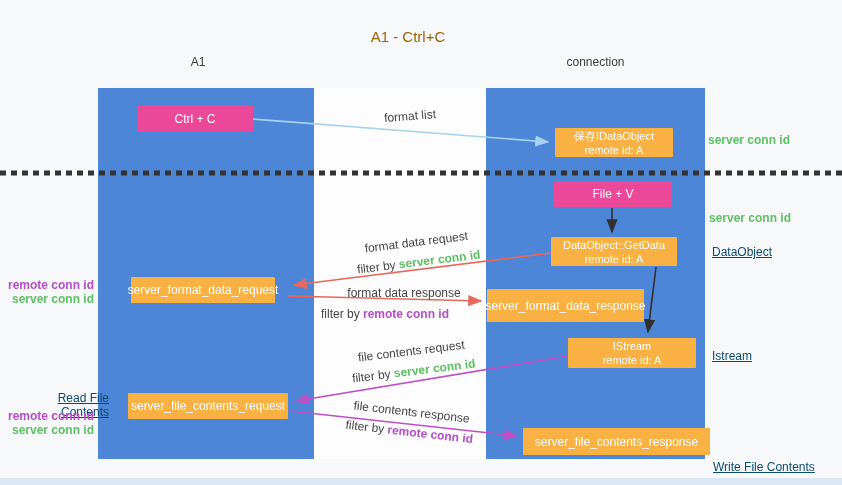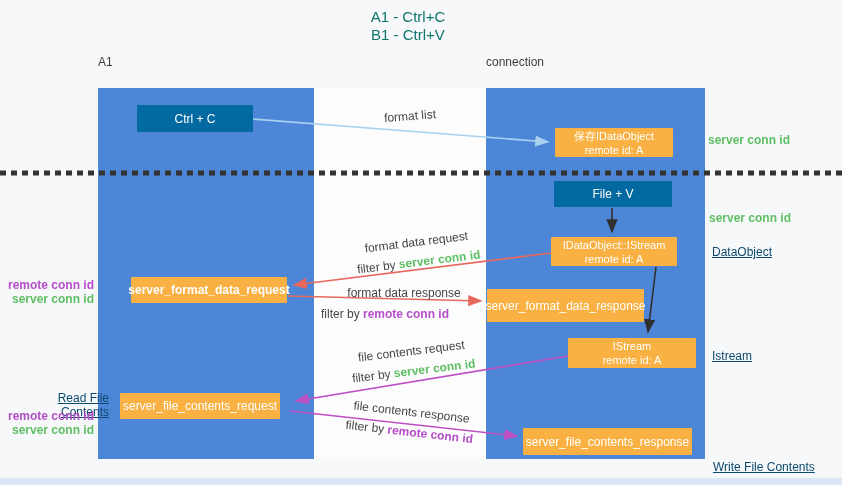--- a/index.html
+++ b/index.html
@@ -9,42 +9,42 @@
     width:842px;height:485px;
     position:relative;overflow:hidden;
     color:#3d3d3d;
   }
   .stage{position:absolute;left:0;top:0;width:842px;height:485px;}
   .midstrip{position:absolute;left:314px;top:88px;width:172px;height:371px;background:#fdfdfe;}
   .bottomstrip{position:absolute;left:0;top:478px;width:842px;height:7px;background:#dbe7f4;}
   .lifeline{position:absolute;top:88px;height:371px;background:#4d86d7;}
   .lifeline.left{left:98px;width:216px;}
   .lifeline.right{left:486px;width:219px;}
-  .ll-header{position:absolute;top:55px;text-align:left;font-size:12px;line-height:15px;color:#3d3d3d;}
+  .ll-header{position:absolute;top:55px;text-align:center;font-size:12px;line-height:15px;color:#3d3d3d;}
   .ll-header.left{left:98px;width:200px;}
   .ll-header.right{left:486px;width:219px;}
-  .title{position:absolute;left:0;top:8px;width:816px;text-align:center;font-size:15px;line-height:18px;color:#0f766e;}
+  .title{position:absolute;left:0;top:28px;width:816px;text-align:center;font-size:15px;line-height:18px;color:#a16207;}
   svg.overlay{position:absolute;left:0;top:0;z-index:3;}
   .box{
     position:absolute;z-index:4;
     display:flex;flex-direction:column;align-items:center;justify-content:center;
     color:#ffffff;text-align:center;font-size:12px;line-height:14px;border-radius:1px;
   }
   .box.orange{background:#f9b143;}
-  .box.green{background:#0369a1;}
+  .box.green{background:#ec4899;}
   .box.two{font-size:11px;}
   .b-ctrlc{left:137px;top:105px;width:116px;height:27px;}
   .b-save{left:555px;top:128px;width:118px;height:29px;text-align:center;}
   .b-ctrlv{left:554px;top:181px;width:118px;height:26px;}
   .b-getdata{left:551px;top:237px;width:126px;height:29px;}
-  .b-freq{left:131px;top:277px;width:156px;height:26px;font-weight:bold;}
+  .b-freq{left:131px;top:277px;width:144px;height:26px;}
   .b-fresp{left:487px;top:289px;width:157px;height:33px;}
   .b-istream{left:568px;top:338px;width:128px;height:30px;}
-  .b-creq{left:120px;top:393px;width:160px;height:26px;}
-  .b-cresp{left:523px;top:428px;width:169px;height:27px;}
+  .b-creq{left:128px;top:393px;width:160px;height:26px;}
+  .b-cresp{left:523px;top:428px;width:187px;height:27px;}
   .alabel{position:absolute;z-index:5;text-align:center;font-size:12px;line-height:20px;color:#454545;}
   .al-formatlist{left:340px;top:106px;width:140px;transform:rotate(-4.5deg);}
   .al-fdreq{left:325px;top:232px;width:185px;transform:rotate(-7deg);}
   .al-fdresp1{left:339px;top:283px;width:130px;}
   .al-fdresp2{left:310px;top:304px;width:150px;}
   .al-fcreq{left:320px;top:341px;width:185px;transform:rotate(-7deg);}
   .al-fcresp{left:318px;top:402px;width:185px;transform:rotate(6.5deg);}
   .key-green{color:#5fbf64;font-weight:bold;}
   .key-purple{color:#b44ec9;font-weight:bold;}
   .side{position:absolute;z-index:5;font-size:12px;line-height:14px;}
@@ -64,21 +64,20 @@
 </head>
 <body>
 
 <div class="stage">
 
   <div class="midstrip"></div>
   <div class="bottomstrip"></div>
 
   <div class="title">
     <div>A1 - Ctrl+C</div>
-    <div>B1 - Ctrl+V</div>
   </div>
 
   <div class="ll-header left">
     <div>A1</div>
   </div>
   <div class="ll-header right">
     <div>connection</div>
   </div>
 
   <div class="lifeline left"></div>
@@ -116,21 +115,21 @@
   <div class="box orange two b-save">
     <span>保存IDataObject</span>
     <span>remote id: A</span>
   </div>
 
   <div class="box green b-ctrlv">
     <span>File + V</span>
   </div>
 
   <div class="box orange two b-getdata">
-    <span>IDataObject::IStream</span>
+    <span>DataObject::GetData</span>
     <span>remote id: A</span>
   </div>
 
   <div class="box orange b-freq">
     <span>server_format_data_request</span>
   </div>
 
   <div class="box orange b-fresp">
     <span>server_format_data_response</span>
   </div>

